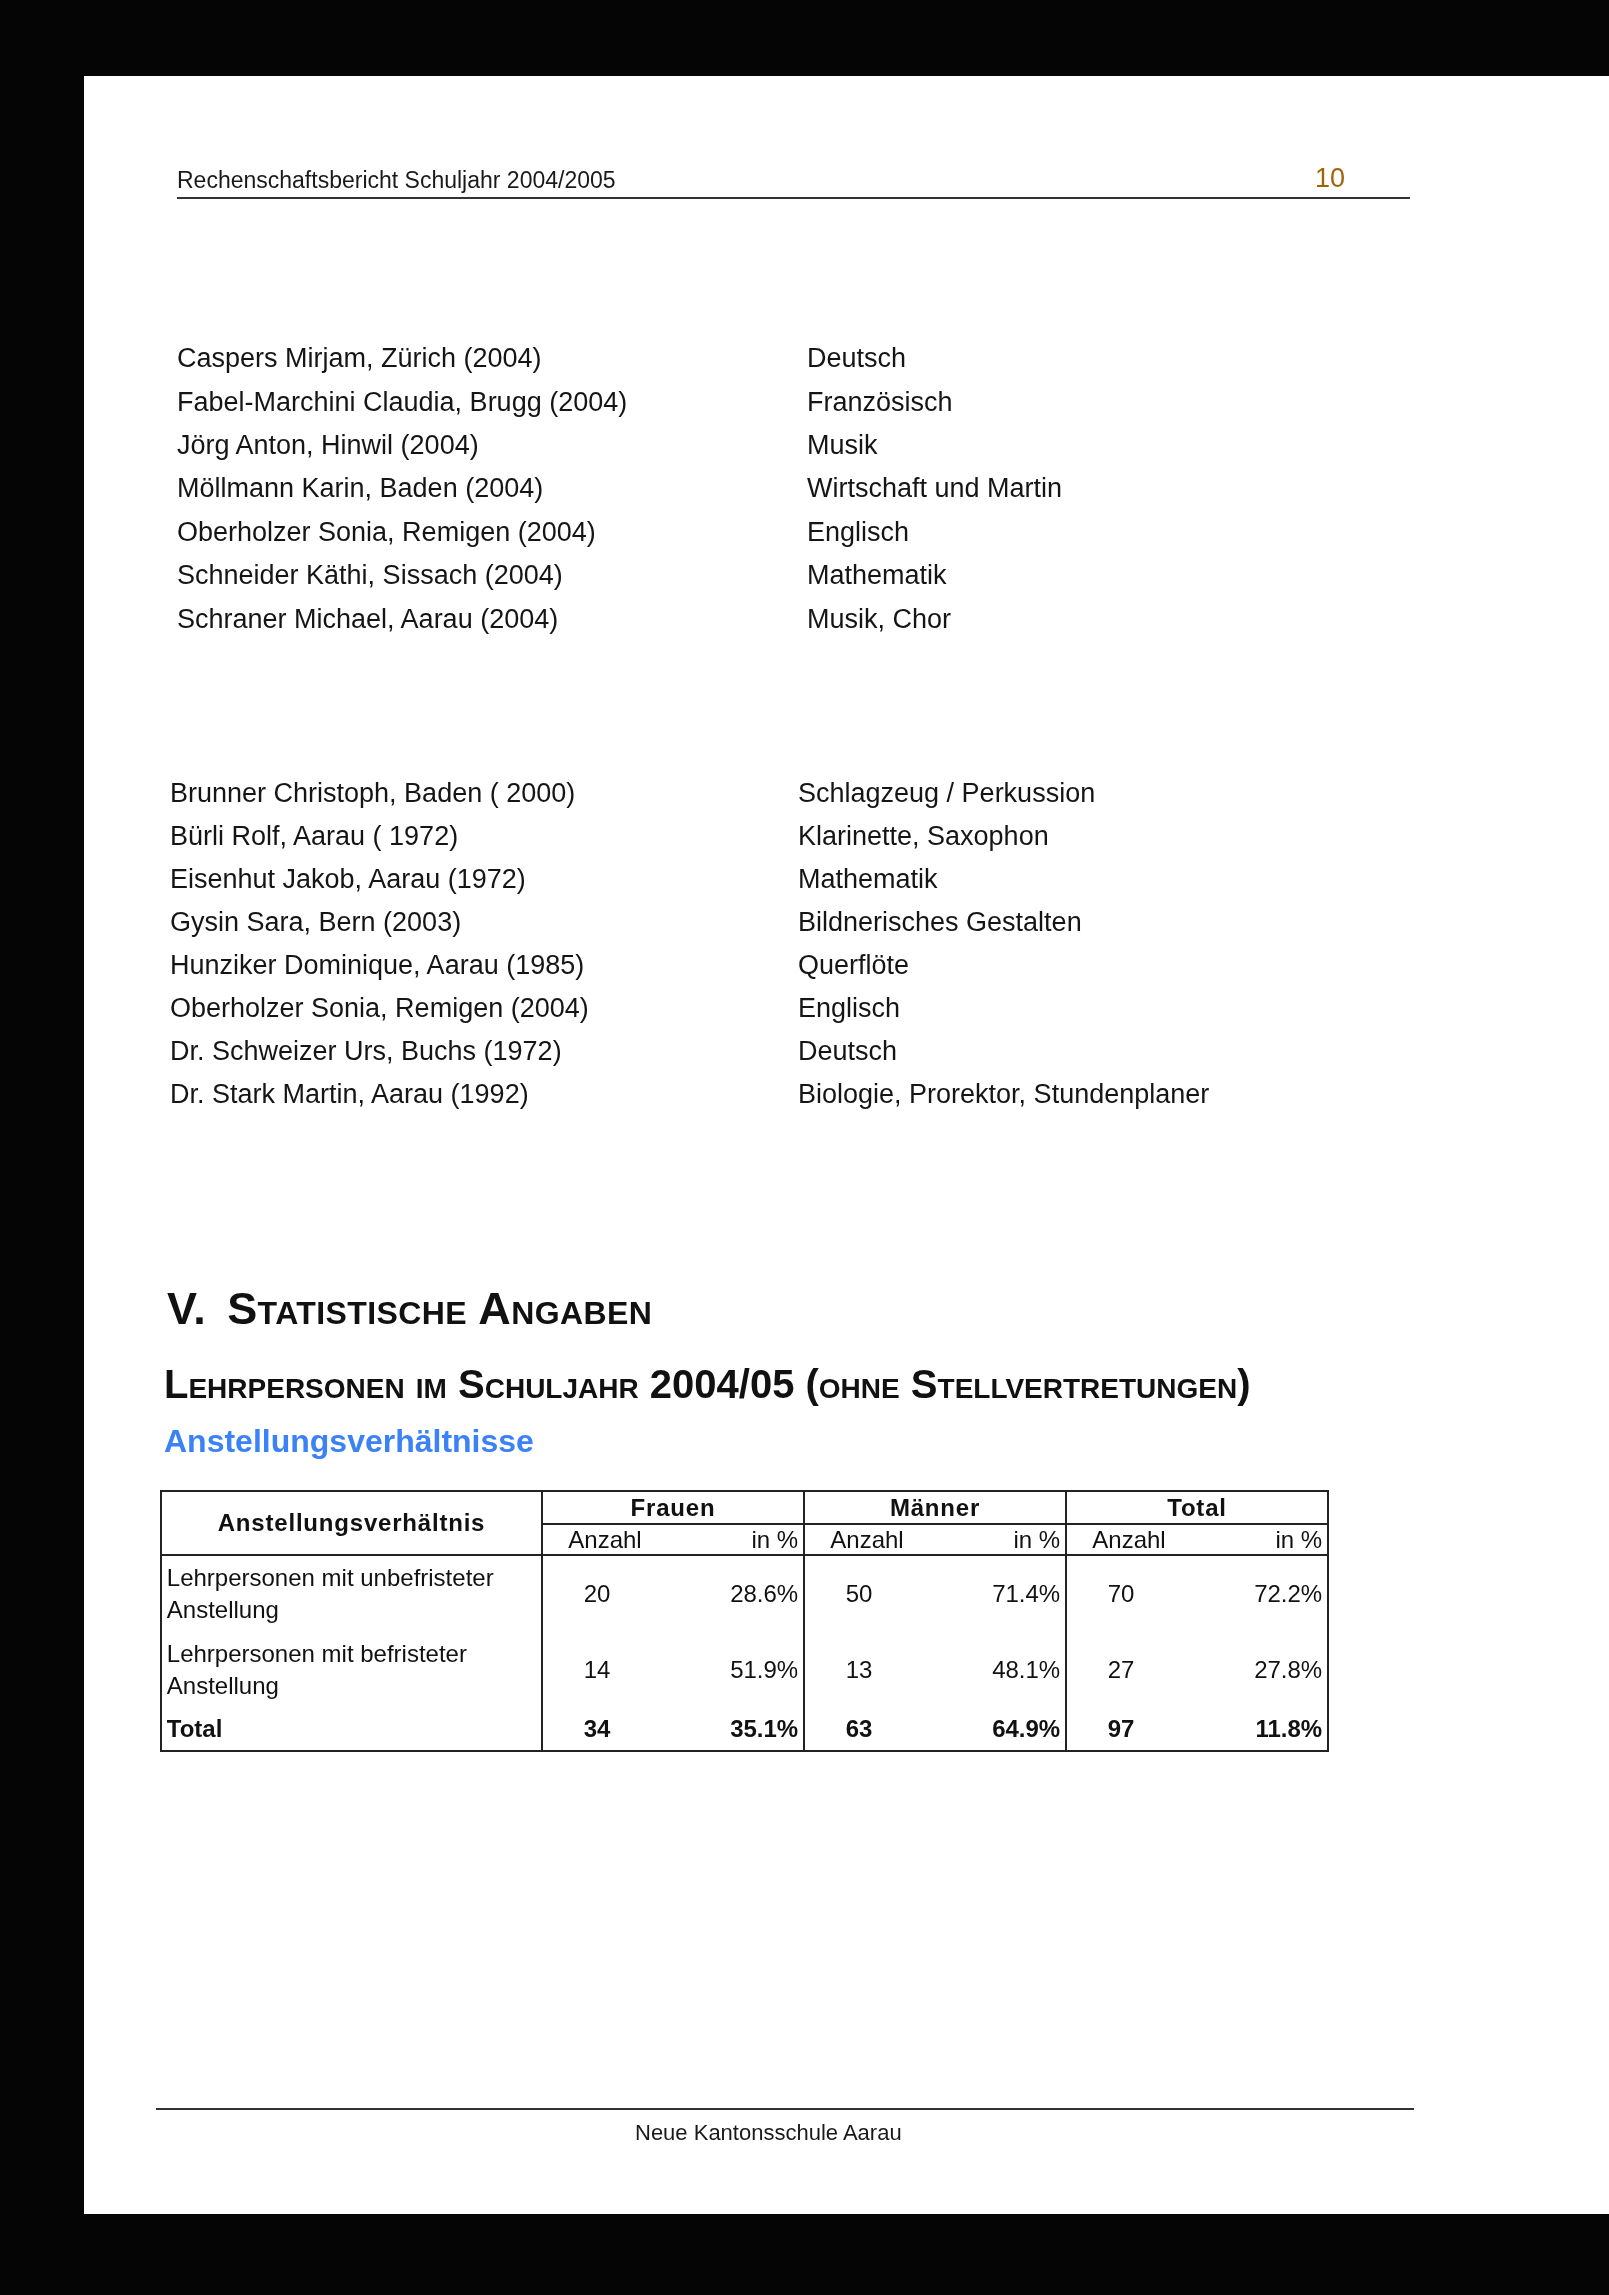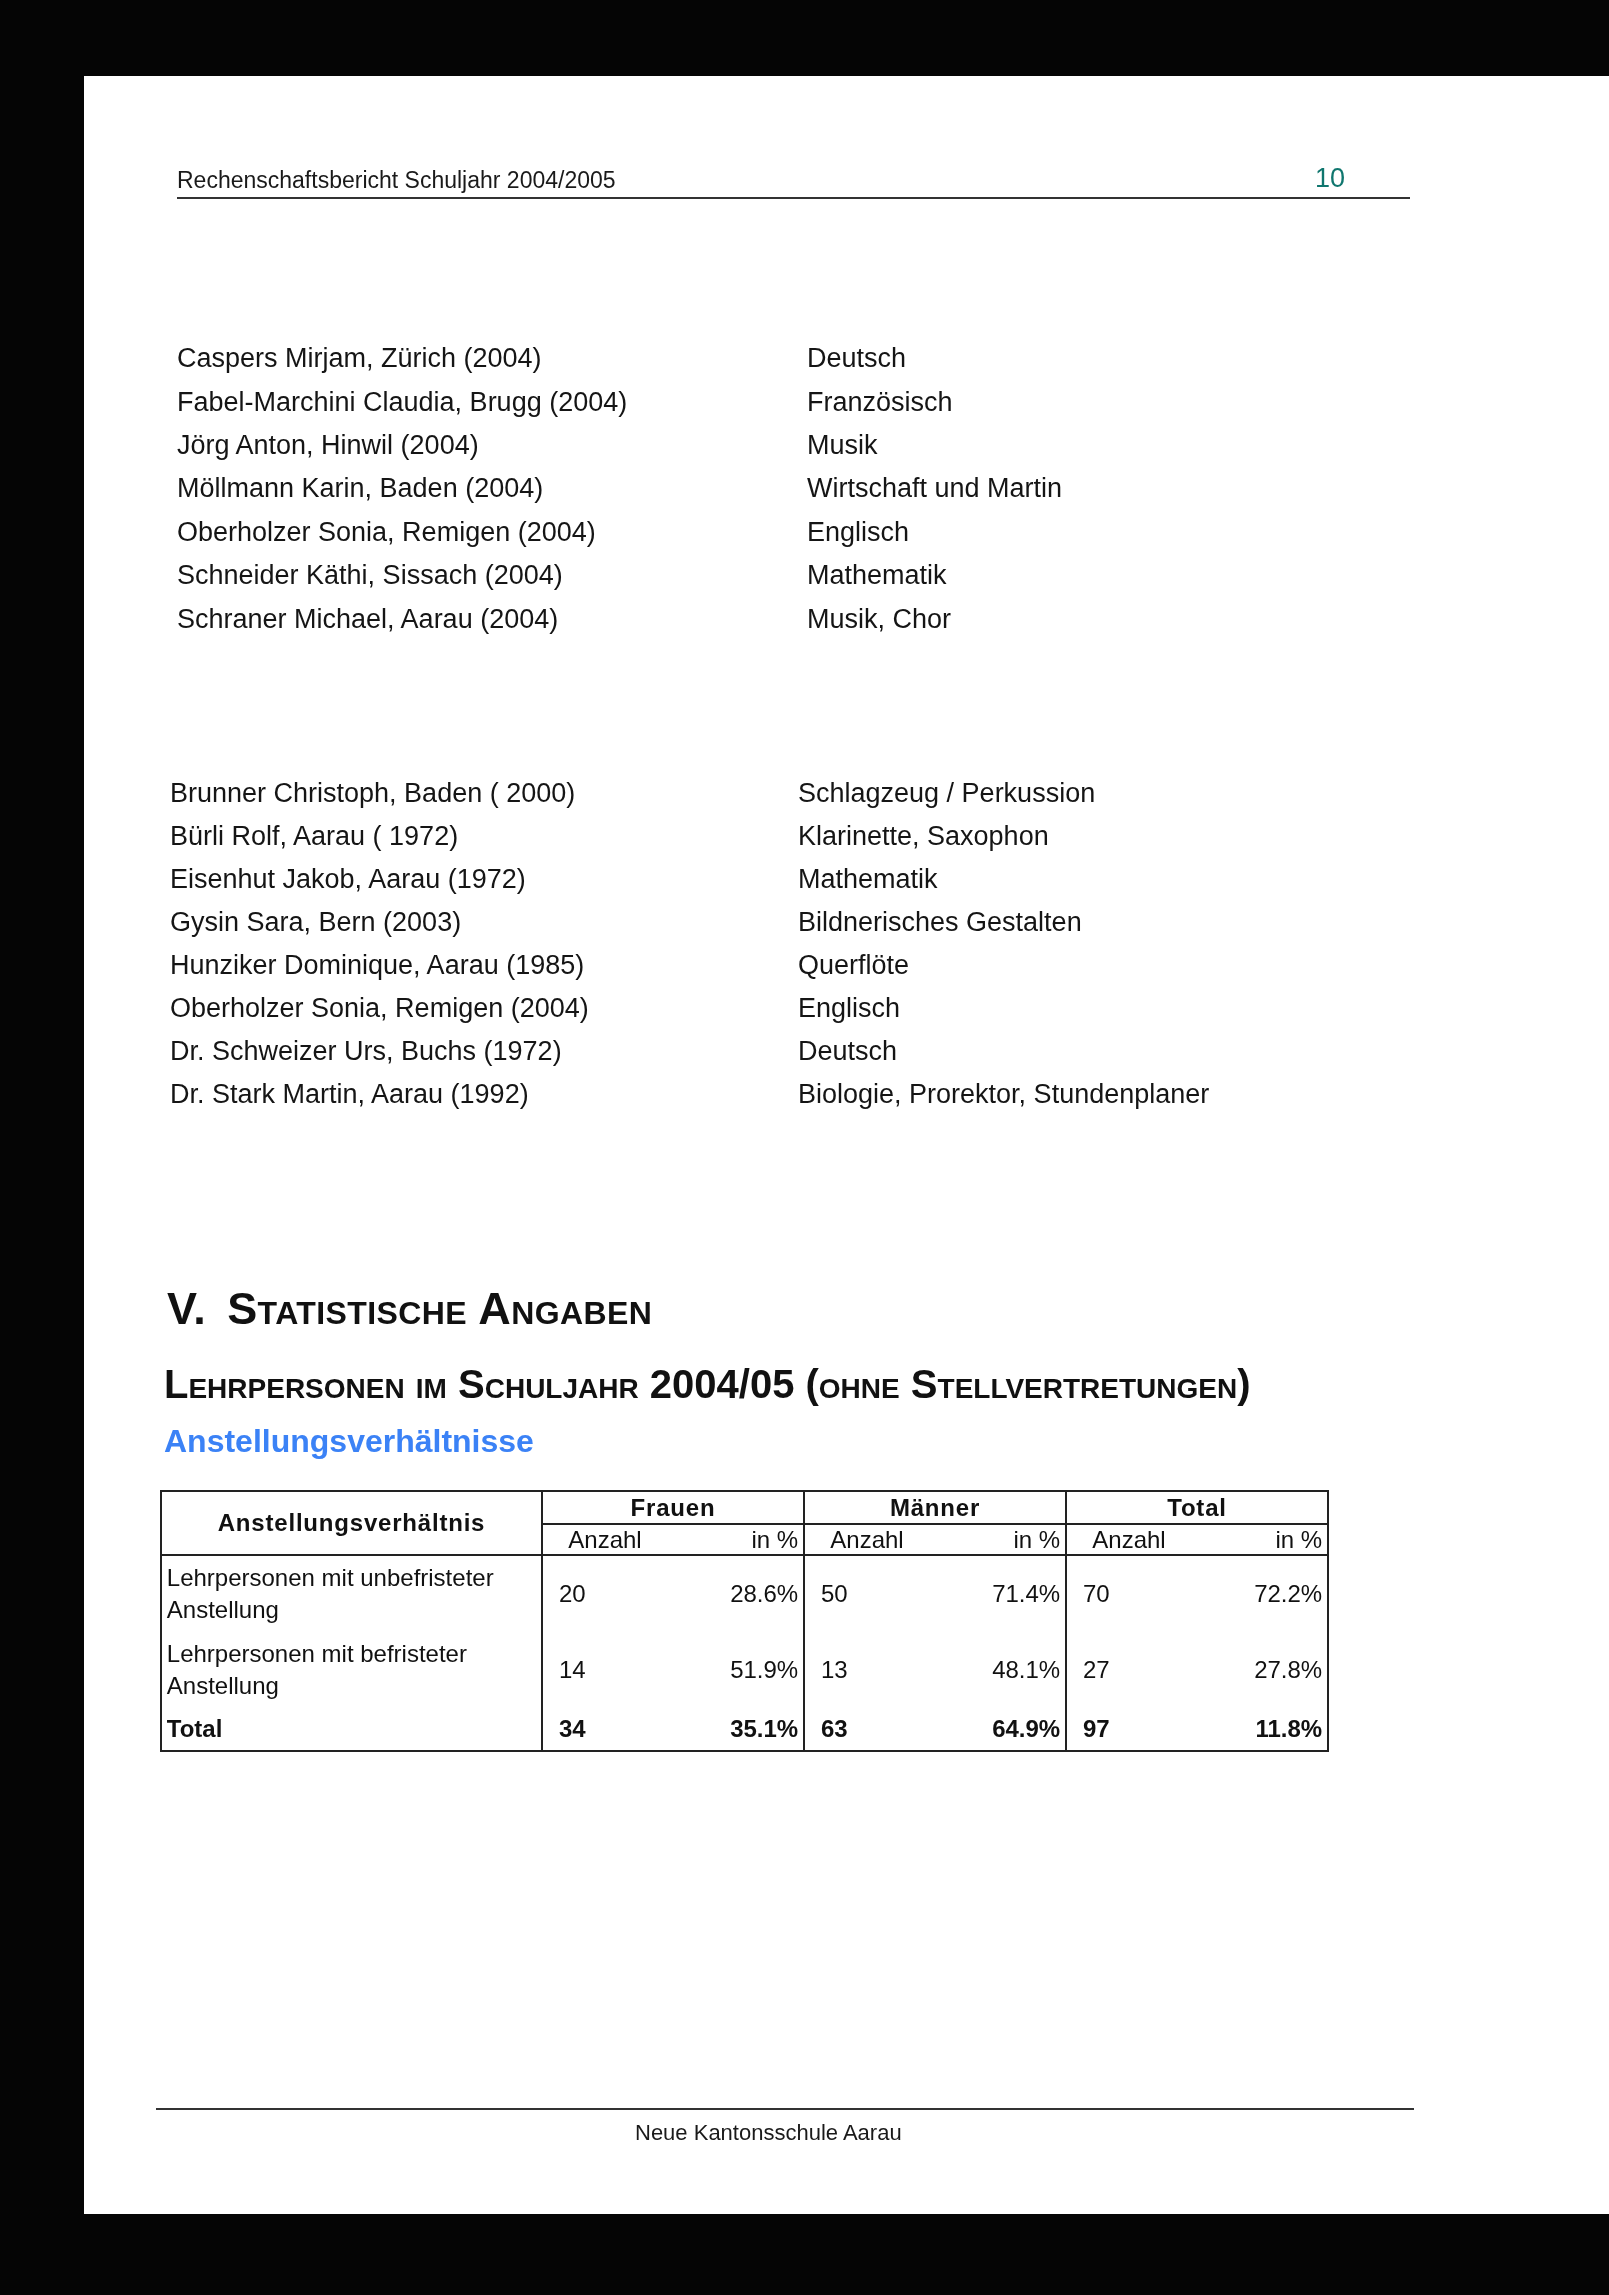--- a/index.html
+++ b/index.html
@@ -18,21 +18,21 @@
     background: #ffffff;
   }
   .abs { position: absolute; white-space: nowrap; }
 
   .running-header {
     left: 93px; top: 91px;
     font-size: 23px; color: #1a1a1a;
   }
   .page-number {
     left: 1231px; top: 87px;
-    font-size: 27px; color: #0f766e;
+    font-size: 27px; color: #a16207;
   }
   .header-rule {
     left: 93px; top: 121px; width: 1233px; height: 0;
     border-top: 2.4px solid #333;
   }
   .main-heading {
     left: 93px; top: 141px;
     font-size: 32px; font-weight: bold; color: #111;
   }
   .sub-heading {
@@ -80,21 +80,21 @@
     height: 29px; font-weight: normal;
     border-bottom: 2.4px solid #222;
   }
   table.stats th.label-head {
     text-align: left; font-weight: bold;
     border-top: 2.4px solid #222; border-bottom: 2.4px solid #222;
     letter-spacing: 0.4px;
   }
   table.stats th.n-head { text-align: center; border-right: none; }
   table.stats th.p-head { text-align: right; border-left: none; }
-  table.stats td.n { text-align: left; border-right: none; padding-right: 32px; padding-left: 16px; }
+  table.stats td.n { text-align: center; border-right: none; padding-right: 32px; padding-left: 16px; }
   table.stats td.p { text-align: right; border-left: none; }
   table.stats td.lbl { text-align: left; line-height: 32px; padding-left: 4.8px; white-space: normal; }
   table.stats tbody tr.data td { height: 76px; }
   table.stats tbody tr.total td {
     height: 42px; font-weight: bold; border-bottom: 2.4px solid #222;
   }
 
   .footer-rule {
     left: 72px; top: 2032px; width: 1258px; height: 0;
     border-top: 2.4px solid #333;

